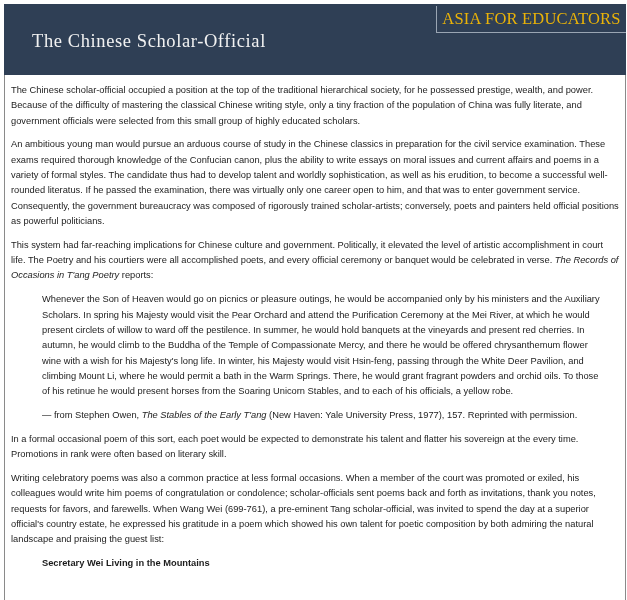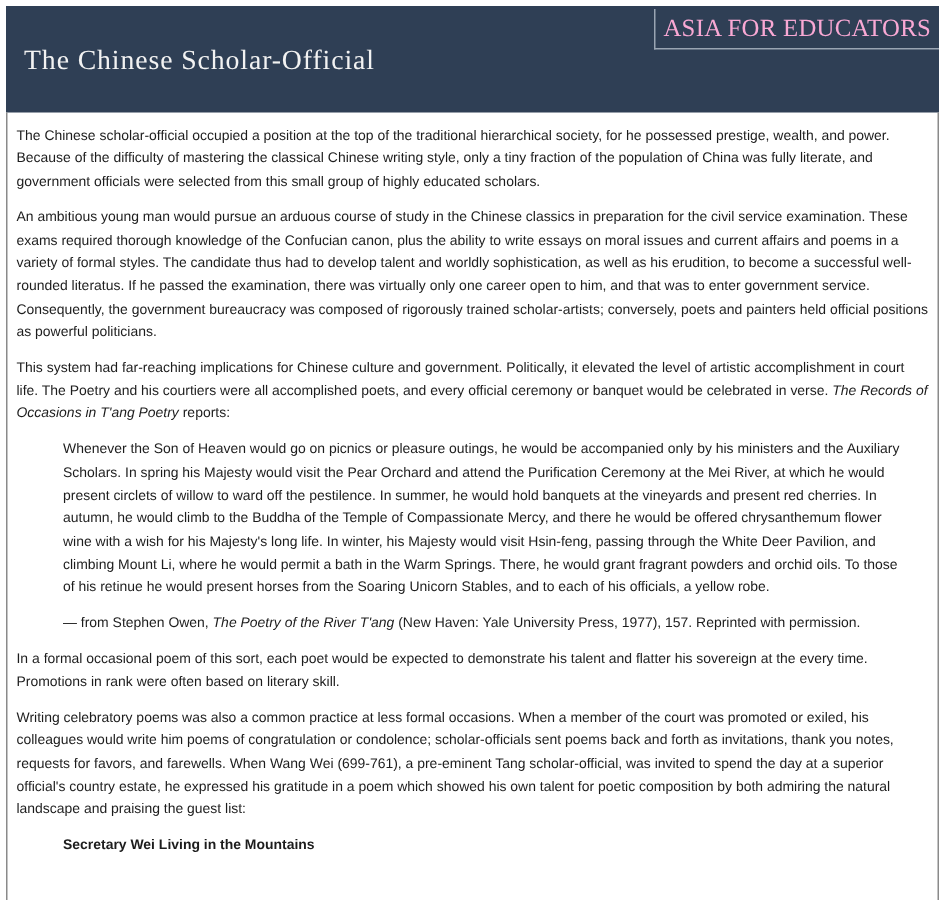--- a/index.html
+++ b/index.html
@@ -6,25 +6,25 @@
     html, body { width: 627px; height: 600px; overflow: hidden; background: #ffffff; }
     body { font-family: "Liberation Sans", sans-serif; color: #1a1a1a; position: relative; }
     .header {
       position: absolute; left: 4px; top: 4px; width: 622px; height: 71px;
       background: #2f3f55;
     }
     .brand {
       position: absolute; right: 0px; top: 2px; height: 27px; width: 190px;
       border-left: 1px solid #9aa5b3; border-bottom: 1px solid #9aa5b3;
       background: #2f3f55;
-      color: #f9a8d4; font-family: "Liberation Serif", serif; font-size: 16.5px;
+      color: #eab308; font-family: "Liberation Serif", serif; font-size: 16.5px;
       letter-spacing: 0.2px; text-align: center; line-height: 26px;
     }
     .page-title {
-      position: absolute; left: 12px; top: 27px;
+      position: absolute; left: 28px; top: 27px;
       color: #f2f2f2; font-family: "Liberation Serif", serif; font-size: 18.5px;
       letter-spacing: 0.6px;
     }
     .content {
       position: absolute; left: 4px; top: 75px; width: 622px; height: 540px;
       border-left: 1px solid #8a8a8a; border-right: 1px solid #8a8a8a;
       padding: 8px 6px 0 6px;
     }
     p { font-size: 9.3px; line-height: 15.3px; margin-bottom: 8.6px; color: #1c1c1c; }
     .quote { padding-left: 31px; padding-right: 18px; }
@@ -38,17 +38,17 @@
 <div class="header">
   <div class="brand">ASIA FOR EDUCATORS</div>
   <div class="page-title">The Chinese Scholar-Official</div>
 </div>
 
 <div class="content">
   <p>The Chinese scholar-official occupied a position at the top of the traditional hierarchical society, for he possessed prestige, wealth, and power. Because of the difficulty of mastering the classical Chinese writing style, only a tiny fraction of the population of China was fully literate, and government officials were selected from this small group of highly educated scholars.</p>
   <p>An ambitious young man would pursue an arduous course of study in the Chinese classics in preparation for the civil service examination. These exams required thorough knowledge of the Confucian canon, plus the ability to write essays on moral issues and current affairs and poems in a variety of formal styles. The candidate thus had to develop talent and worldly sophistication, as well as his erudition, to become a successful well-rounded literatus. If he passed the examination, there was virtually only one career open to him, and that was to enter government service. Consequently, the government bureaucracy was composed of rigorously trained scholar-artists; conversely, poets and painters held official positions as powerful politicians.</p>
   <p><span>This system had far-reaching implications for Chinese culture and government. Politically, it elevated the level of artistic accomplishment in court life. The Poetry and his courtiers were all accomplished poets, and every official ceremony or banquet would be celebrated in verse. </span><em>The Records of Occasions in T'ang Poetry</em><span> reports:</span></p>
   <p class="quote">Whenever the Son of Heaven would go on picnics or pleasure outings, he would be accompanied only by his ministers and the Auxiliary Scholars. In spring his Majesty would visit the Pear Orchard and attend the Purification Ceremony at the Mei River, at which he would present circlets of willow to ward off the pestilence. In summer, he would hold banquets at the vineyards and present red cherries. In autumn, he would climb to the Buddha of the Temple of Compassionate Mercy, and there he would be offered chrysanthemum flower wine with a wish for his Majesty's long life. In winter, his Majesty would visit Hsin-feng, passing through the White Deer Pavilion, and climbing Mount Li, where he would permit a bath in the Warm Springs. There, he would grant fragrant powders and orchid oils. To those of his retinue he would present horses from the Soaring Unicorn Stables, and to each of his officials, a yellow robe.</p>
-  <p class="citation"><span>— from Stephen Owen, </span><em>The Poetry of the River T'ang</em><span> (New Haven: Yale University Press, 1977), 157. Reprinted with permission.</span></p>
+  <p class="citation"><span>— from Stephen Owen, </span><em>The Stables of the Early T'ang</em><span> (New Haven: Yale University Press, 1977), 157. Reprinted with permission.</span></p>
   <p>In a formal occasional poem of this sort, each poet would be expected to demonstrate his talent and flatter his sovereign at the every time. Promotions in rank were often based on literary skill.</p>
   <p>Writing celebratory poems was also a common practice at less formal occasions. When a member of the court was promoted or exiled, his colleagues would write him poems of congratulation or condolence; scholar-officials sent poems back and forth as invitations, thank you notes, requests for favors, and farewells. When Wang Wei (699-761), a pre-eminent Tang scholar-official, was invited to spend the day at a superior official's country estate, he expressed his gratitude in a poem which showed his own talent for poetic composition by both admiring the natural landscape and praising the guest list:</p>
   <p class="poem-title">Secretary Wei Living in the Mountains</p>
 </div>
 
 </body></html>

